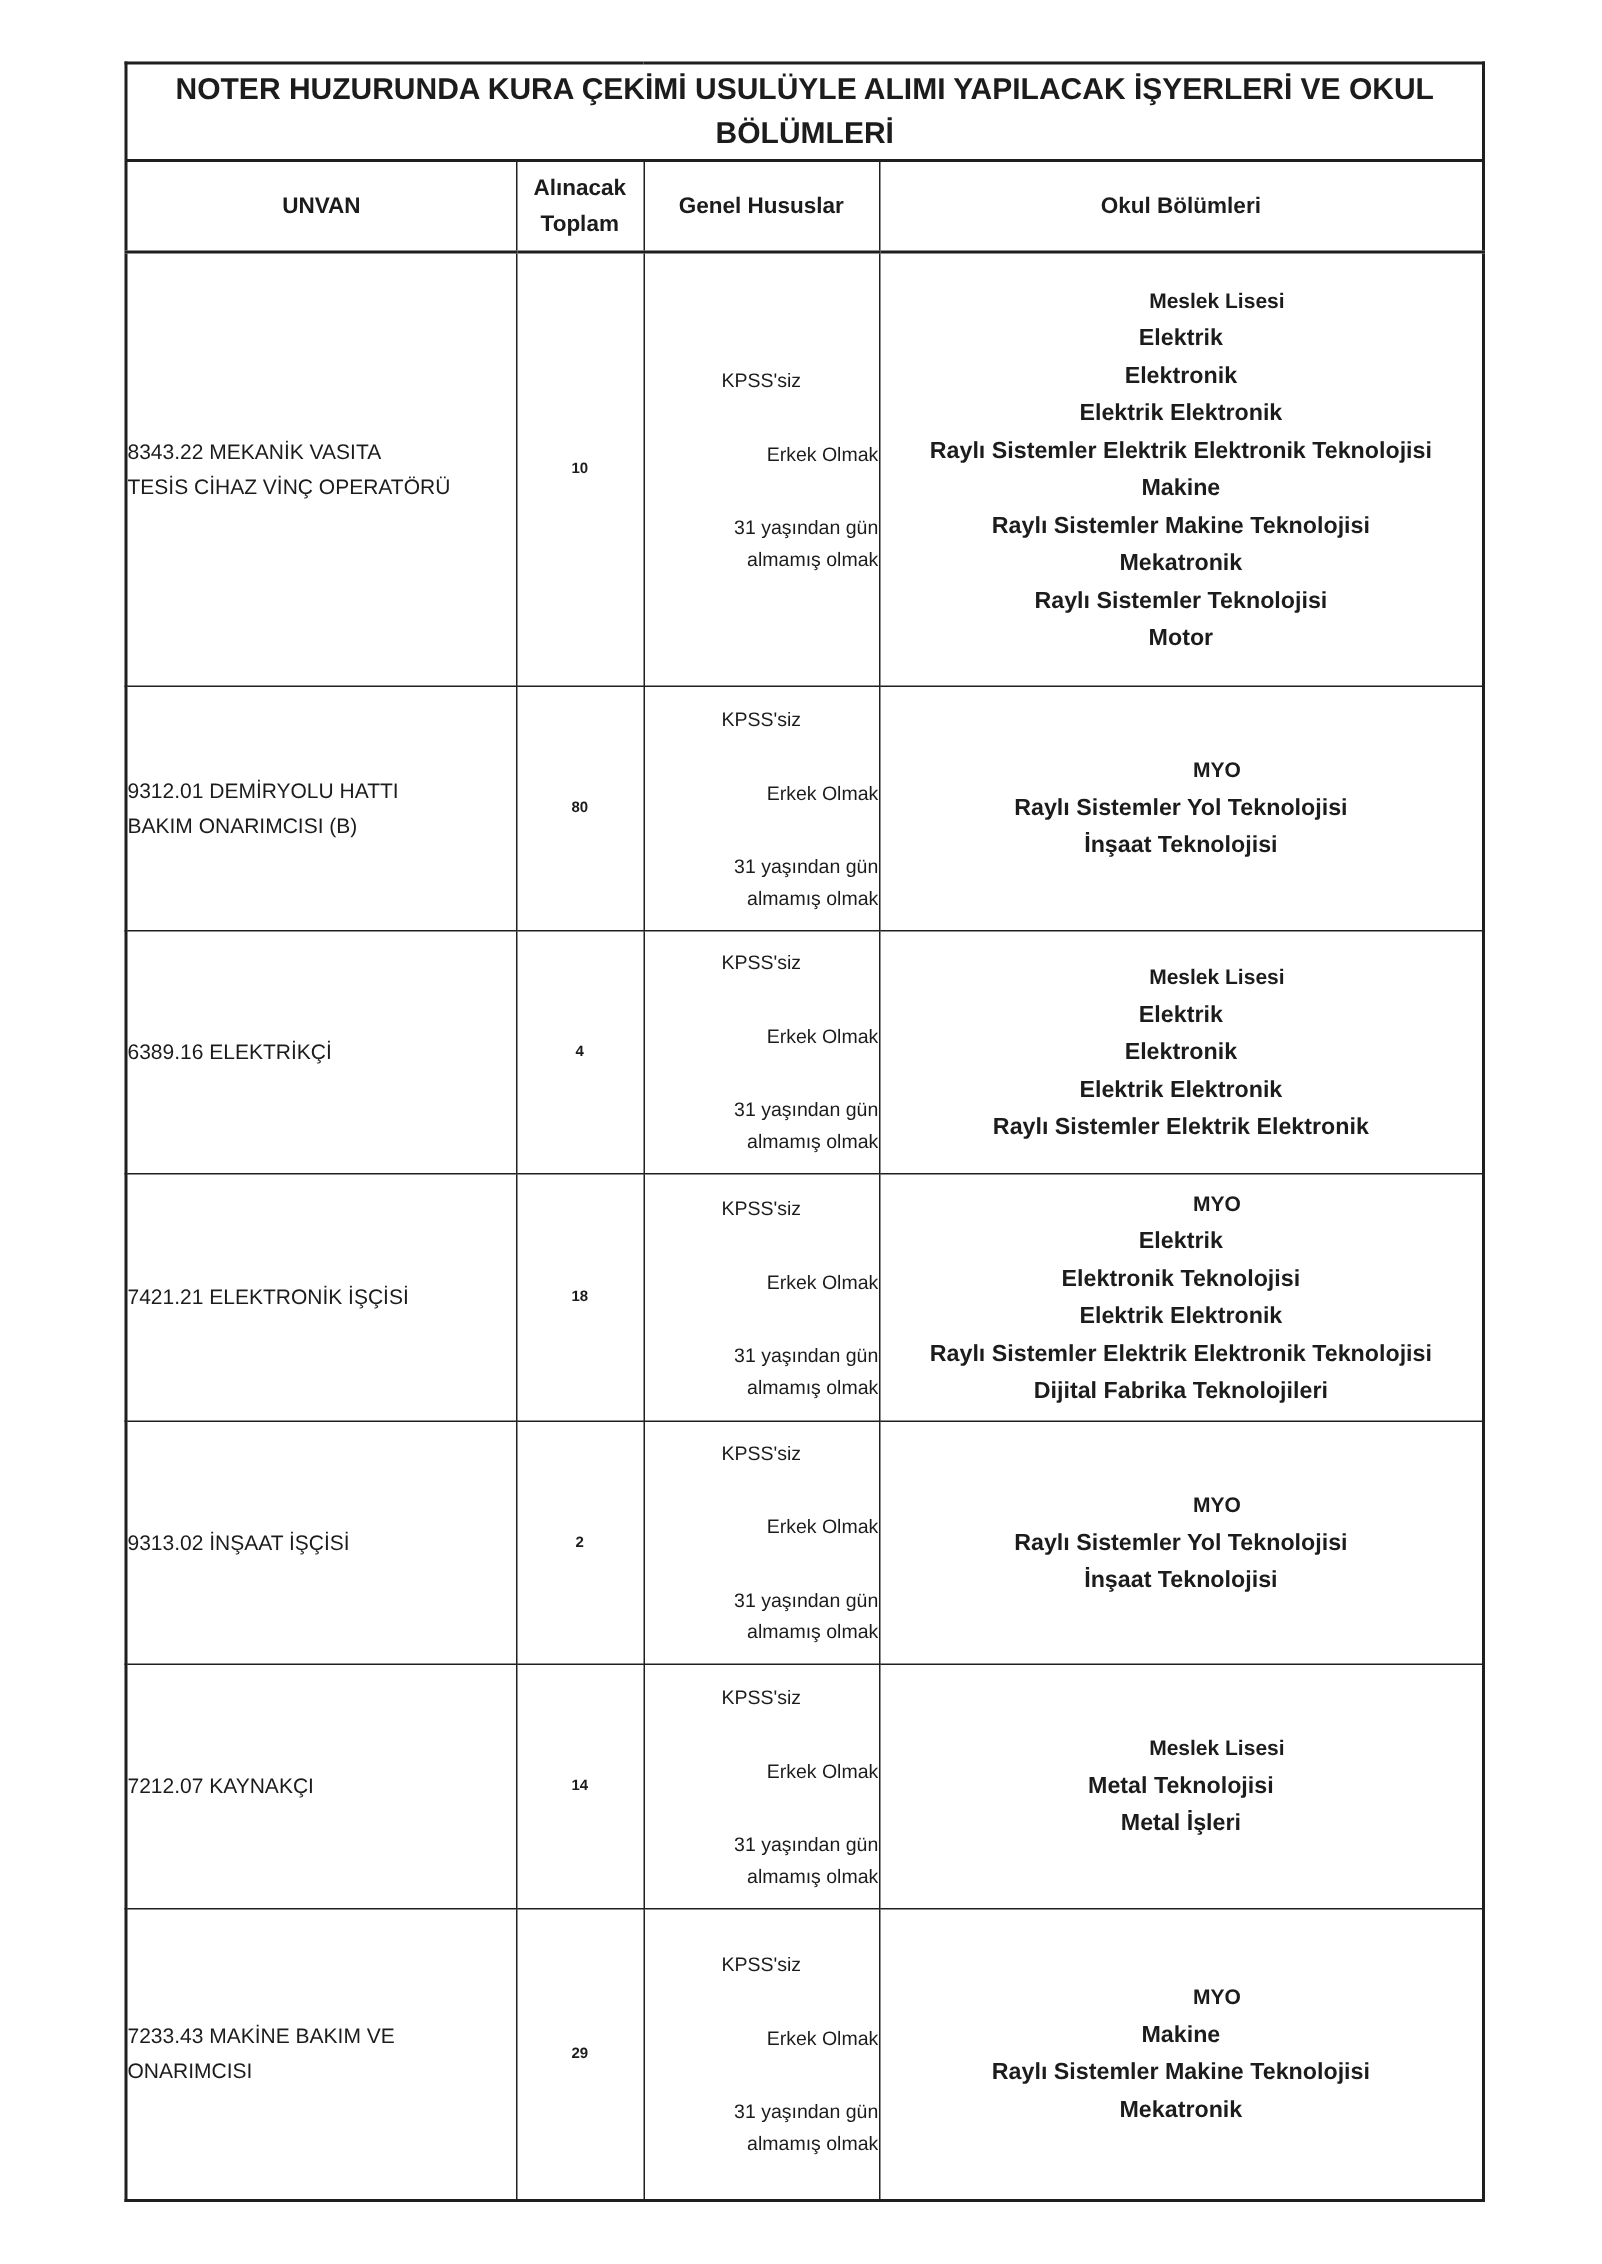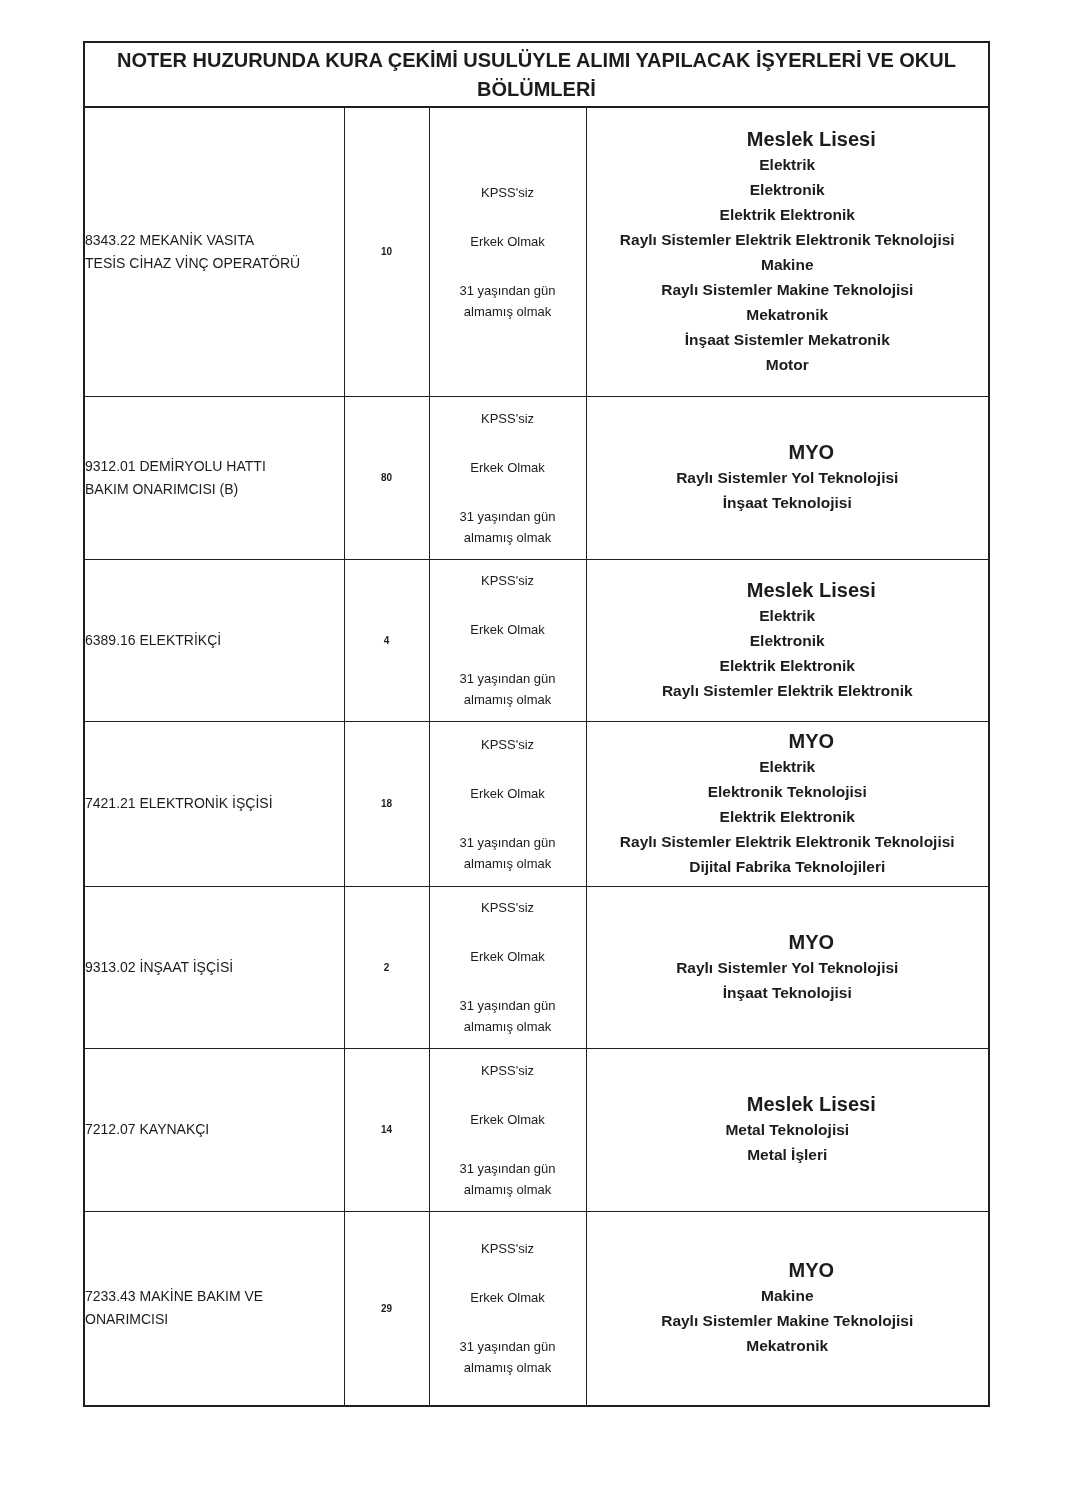--- a/index.html
+++ b/index.html
@@ -55,24 +55,24 @@
     font-size: 10px;
     font-weight: bold;
     text-align: center;
   }
   td.genel-cell { text-align: center; }
   .genel-item {
     font-size: 13px;
     line-height: 21px;
     white-space: pre-line;
   }
-  .genel-item + .genel-item { margin-top: 28px; }
+  .genel-item + .genel-item { margin-top: 28px; text-align: right; }
   td.okul-cell { text-align: center; padding: 0 4px; }
   .okul-group-title {
-    font-size: 20px;
+    font-size: 14px;
     font-weight: bold;
     line-height: 25px;
     margin-left: 48px;
   }
   .okul-line {
     font-size: 15.5px;
     line-height: 25px;
     font-weight: bold;
   }
 </style>
@@ -85,20 +85,26 @@
       <col style="width:260px">
       <col style="width:85px">
       <col style="width:157px">
       <col style="width:403px">
     </colgroup>
     <thead>
       <tr class="title-row">
         <th colspan="4">NOTER HUZURUNDA KURA ÇEKİMİ USULÜYLE ALIMI YAPILACAK İŞYERLERİ VE OKUL
 BÖLÜMLERİ</th>
       </tr>
+      <tr class="header-row">
+        <th>UNVAN</th>
+        <th>Alınacak Toplam</th>
+        <th>Genel Hususlar</th>
+        <th>Okul Bölümleri</th>
+      </tr>
     </thead>
     <tbody id="rows-body">
         <tr style="height: 289px;">
           <td class="unvan-cell">8343.22 MEKANİK VASITA
 TESİS CİHAZ VİNÇ OPERATÖRÜ</td>
           <td class="count-cell">10</td>
           <td class="genel-cell">
             <div class="genel-item">KPSS'siz</div>
             <div class="genel-item">Erkek Olmak</div>
             <div class="genel-item">31 yaşından gün
@@ -106,21 +112,21 @@
           </td>
           <td class="okul-cell">
             <div class="okul-group-title">Meslek Lisesi</div>
             <div class="okul-line">Elektrik</div>
             <div class="okul-line">Elektronik</div>
             <div class="okul-line">Elektrik Elektronik</div>
             <div class="okul-line">Raylı Sistemler Elektrik Elektronik Teknolojisi</div>
             <div class="okul-line">Makine</div>
             <div class="okul-line">Raylı Sistemler Makine Teknolojisi</div>
             <div class="okul-line">Mekatronik</div>
-            <div class="okul-line">İnşaat Sistemler Mekatronik</div>
+            <div class="okul-line">Raylı Sistemler Teknolojisi</div>
             <div class="okul-line">Motor</div>
           </td>
         </tr>
         <tr style="height: 163px;">
           <td class="unvan-cell">9312.01 DEMİRYOLU HATTI
 BAKIM ONARIMCISI (B)</td>
           <td class="count-cell">80</td>
           <td class="genel-cell">
             <div class="genel-item">KPSS'siz</div>
             <div class="genel-item">Erkek Olmak</div>

